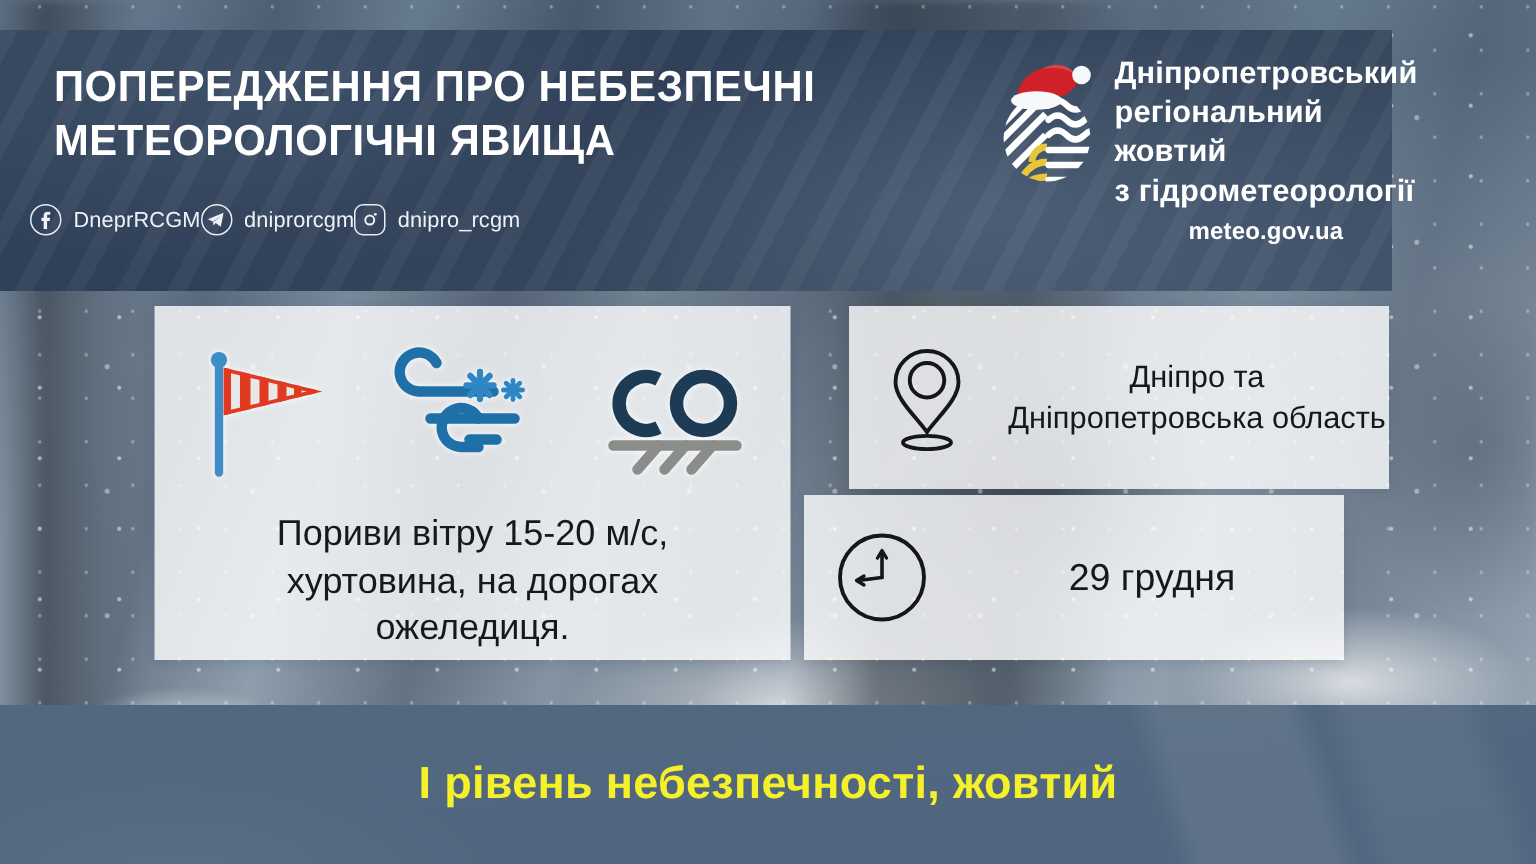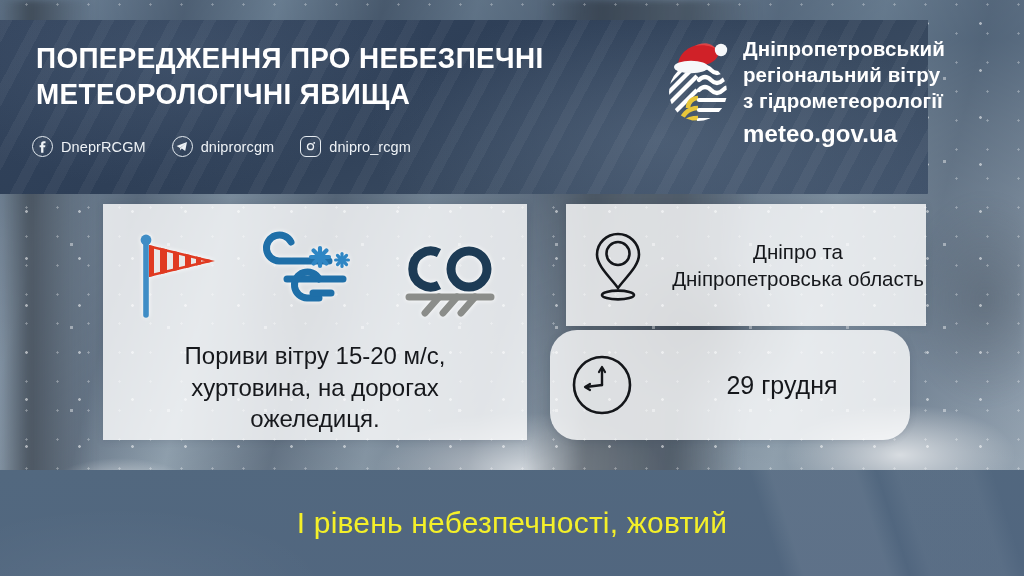--- a/index.html
+++ b/index.html
@@ -82,24 +82,23 @@
     line-height: 1.25;
     letter-spacing: .4px;
     text-transform: uppercase;
     transform: scaleX(.96);
     transform-origin: left center;
     white-space: pre-line;
   }
 
   .socials {
     position: absolute;
-    left: 32px; top: 116px;
+    left: 20px; top: 116px;
     display: flex;
     align-items: center;
-    gap: 26px;
   }
   .social {
     display: flex;
     align-items: center;
     gap: 8px;
     color: #eef2f6;
     font-size: 14.5px;
     letter-spacing: .1px;
   }
   .social .ring {
@@ -125,23 +124,24 @@
     color: #ffffff;
     font-size: 20.5px;
     font-weight: bold;
     line-height: 1.28;
     white-space: pre-line;
     letter-spacing: .1px;
   }
   .logo-site {
     margin-top: 5px;
     color: #ffffff;
-    font-size: 24px;
+    font-size: 16px;
     font-weight: bold;
     letter-spacing: .1px;
+    text-align: center;
   }
 
   
   .card {
     position: absolute;
     background: rgba(255,255,255,.80);
     box-shadow: 0 1px 7px rgba(50,62,78,.16);
   }
   .card-main {
     left: 103px; top: 204px;
@@ -166,23 +166,23 @@
     font-size: 24px;
     line-height: 1.32;
   }
 
   .card-place {
     left: 566px; top: 204px;
     width: 360px; height: 122px;
     display: flex; align-items: center;
   }
   .card-date {
-    left: 550px; top: 330px;
+    left: 536px; top: 330px;
     width: 360px; height: 110px;
-    display: flex; align-items: center; border-radius: 27px;
+    display: flex; align-items: center;
   }
   .card-icon {
     width: 104px;
     display: flex; align-items: center; justify-content: center;
     flex: 0 0 auto;
   }
   .card-text {
     flex: 1 1 auto;
     text-align: center;
     color: #15171b;
@@ -208,21 +208,21 @@
       linear-gradient(72deg, rgba(255,255,255,0) 86%, rgba(255,255,255,.05) 88%, rgba(255,255,255,.05) 95%, rgba(255,255,255,0) 97%),
       radial-gradient(ellipse 300px 120px at 120px 120px, rgba(255,255,255,.05), rgba(255,255,255,0) 70%);
   }
   .banner-text {
     position: absolute;
     left: 0; top: 0;
     width: 1024px; height: 106px;
     display: flex; align-items: center; justify-content: center;
     color: #f4f029;
     font-size: 30px;
-    font-weight: normal;
+    font-weight: bold;
     letter-spacing: .2px;
     border-radius: 23px;
   }
 </style>
 </head>
 <body>
 
 <div id="poster">
 
   <div class="photo"></div>
@@ -307,21 +307,21 @@
             <path d="M13 30 C 13 9, 44 2, 52 14 C 56 21, 48 27, 40 29 C 31 31, 20 32, 13 30 Z" fill="#d02128"></path>
             <path d="M30 10 C 38 5, 48 7, 52 14 C 49 11, 40 8, 30 10 Z" fill="#ef4b4b" opacity=".75"></path>
             <ellipse cx="26" cy="31" rx="17" ry="6.2" fill="#f6f8fa"></ellipse>
             <circle cx="56" cy="14" r="6.2" fill="#f6f8fa"></circle>
           </g>
         </svg>
       </div>
 
       <div>
         <div class="logo-org">Дніпропетровський
-регіональний вітру
+регіональний жовтий
 з гідрометеорології</div>
         <div class="logo-site">meteo.gov.ua</div>
       </div>
 
     </div>
   </div>
 
   <div class="card card-main">
 
     <div class="icon-row">

